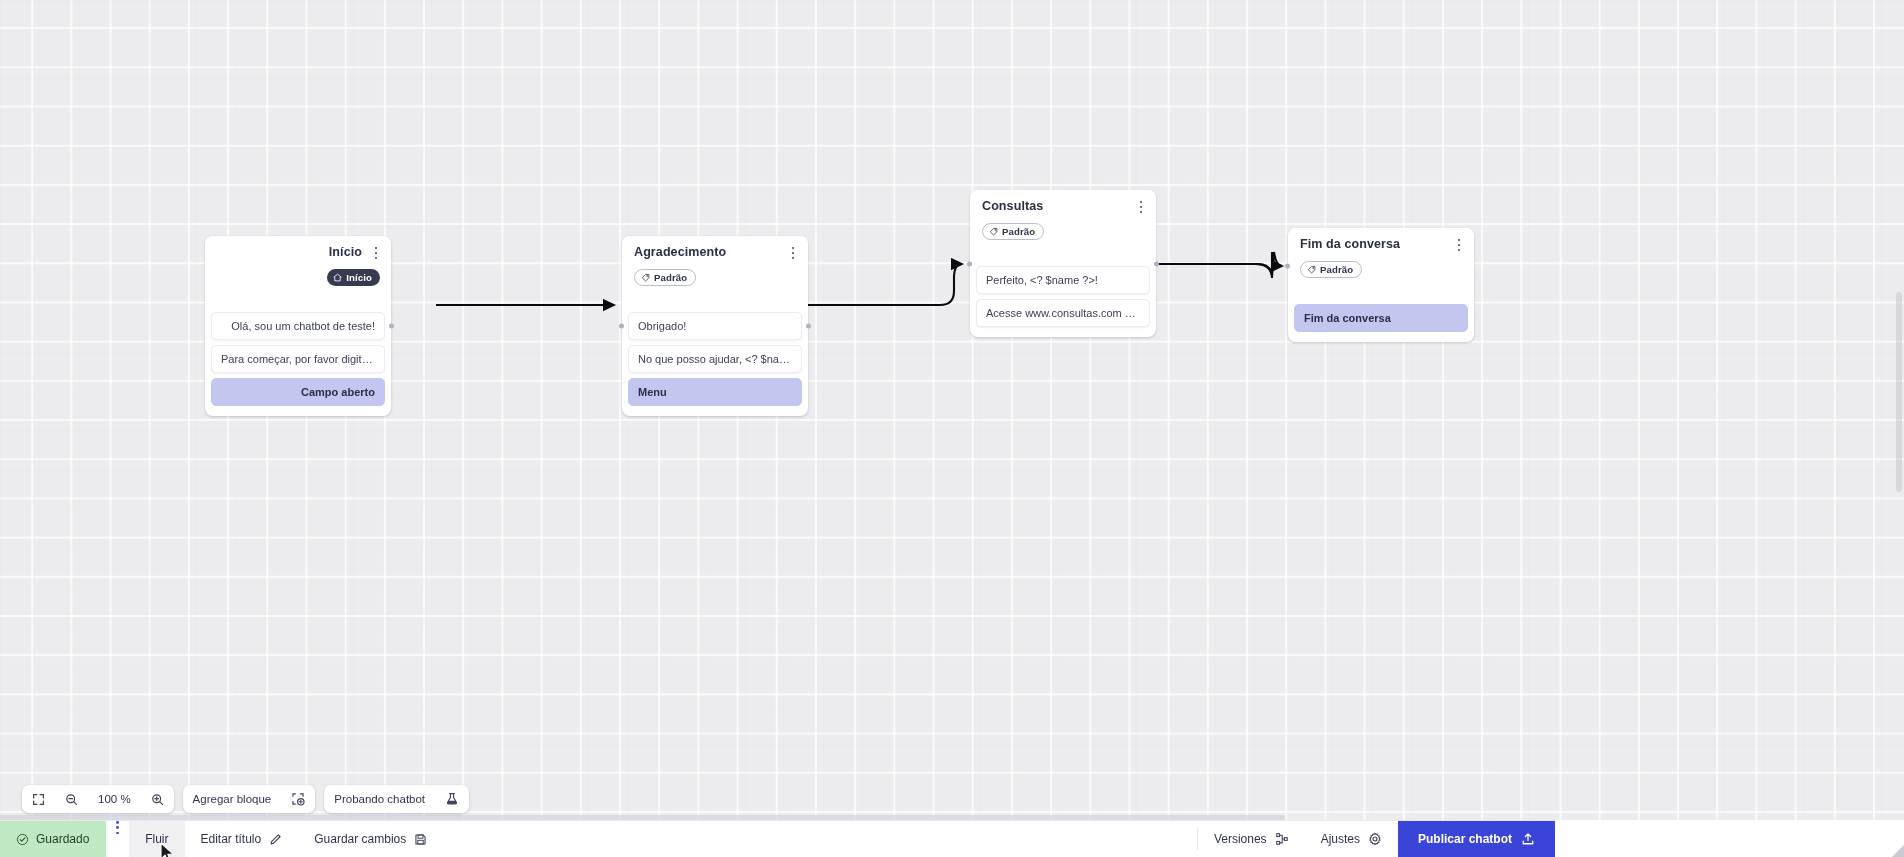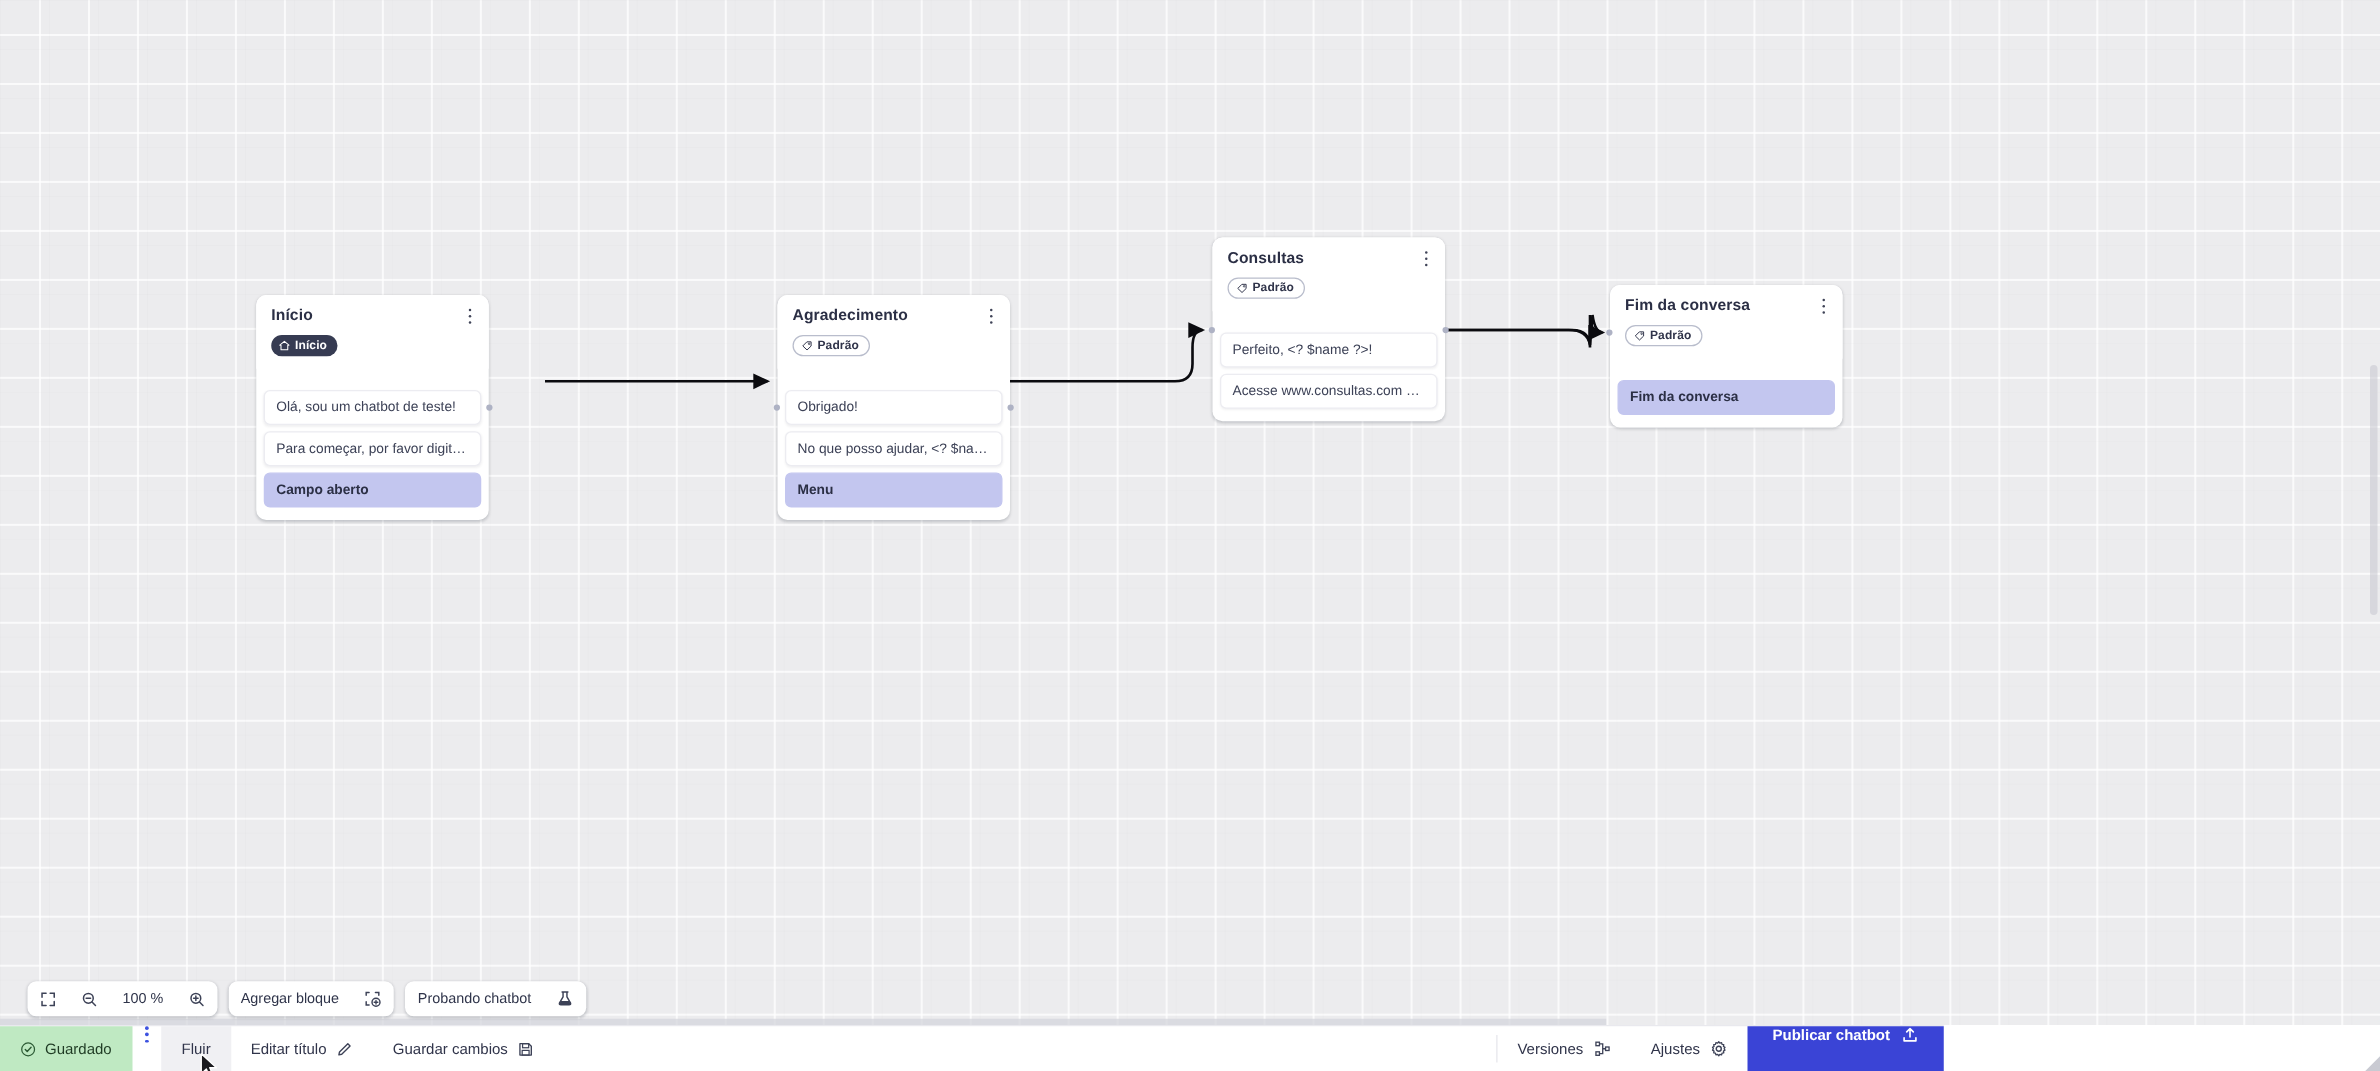--- a/index.html
+++ b/index.html
@@ -177,21 +177,21 @@
     color:#30344a;
     cursor:pointer;
     white-space:nowrap;
   }
   .sb-item.tab-active { background:#f0f0f3; }
   .sb-dots { display:flex; flex-direction:column; gap:2.5px; align-items:center; padding:0 10px; cursor:pointer; }
   .sb-dots i { width:2.8px; height:2.8px; border-radius:50%; background:#3d52e0; display:block; }
   .sb-spacer { flex: 1 1 auto; }
   .sb-divider { width:1px; background:#e6e6ec; margin: 7px 0; }
   .publish-btn {
-    display:flex; align-items:flex-start; gap:9px;
+    display:flex; align-items:center; gap:9px;
     background:#3a44d6;
     color:#ffffff;
     font-size:12px;
     font-weight:700;
     padding: 0 20px;
     cursor:pointer;
     white-space:nowrap;
   }
 
   
@@ -232,21 +232,21 @@
     </defs>
 
     <path d="M 436,305 L 614,305" fill="none" stroke="#0b0b0f" stroke-width="2.1" marker-end="url(#arrow)"></path>
 
     <path d="M 803,305 L 940,305 Q 954,305 954,291 L 954,278 Q 954,264 962,264" fill="none" stroke="#0b0b0f" stroke-width="2.1" marker-end="url(#arrow)"></path>
 
     <path d="M 1158,264 L 1258,264 Q 1272,264 1272,278 L 1272,252 Q 1272,266 1281,266" fill="none" stroke="#0b0b0f" stroke-width="2.1"></path>
     <path d="M 1158,264 L 1255,264 Q 1270,264 1272,276 L 1274,252 Q 1276,266 1282,266" fill="none" stroke="#0b0b0f" stroke-width="2.1" marker-end="url(#arrow)"></path>
   </svg>
 
-  <div class="node" style="left:205px; top:236px;">
+  <div class="node" style="left:205px; top:236px;text-align:right;">
     <div class="node-head">
       <div class="node-title">Início</div>
       <div class="kebab">
           <i></i>
           <i></i>
           <i></i>
         </div>
       <div class="badge-row">
         <span class="badge dark">
           <svg width="9" height="9" viewBox="0 0 16 16">

